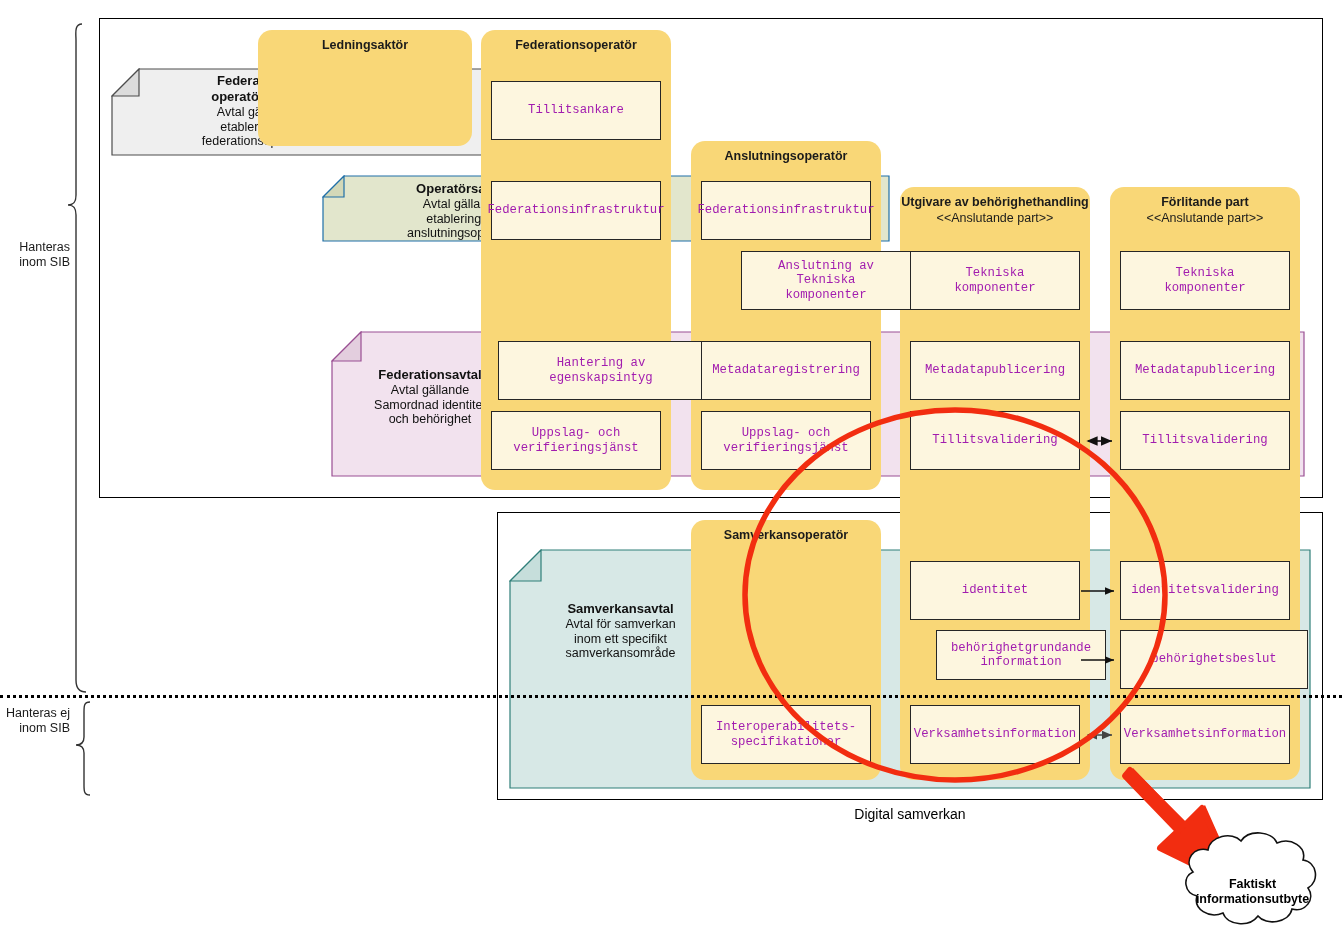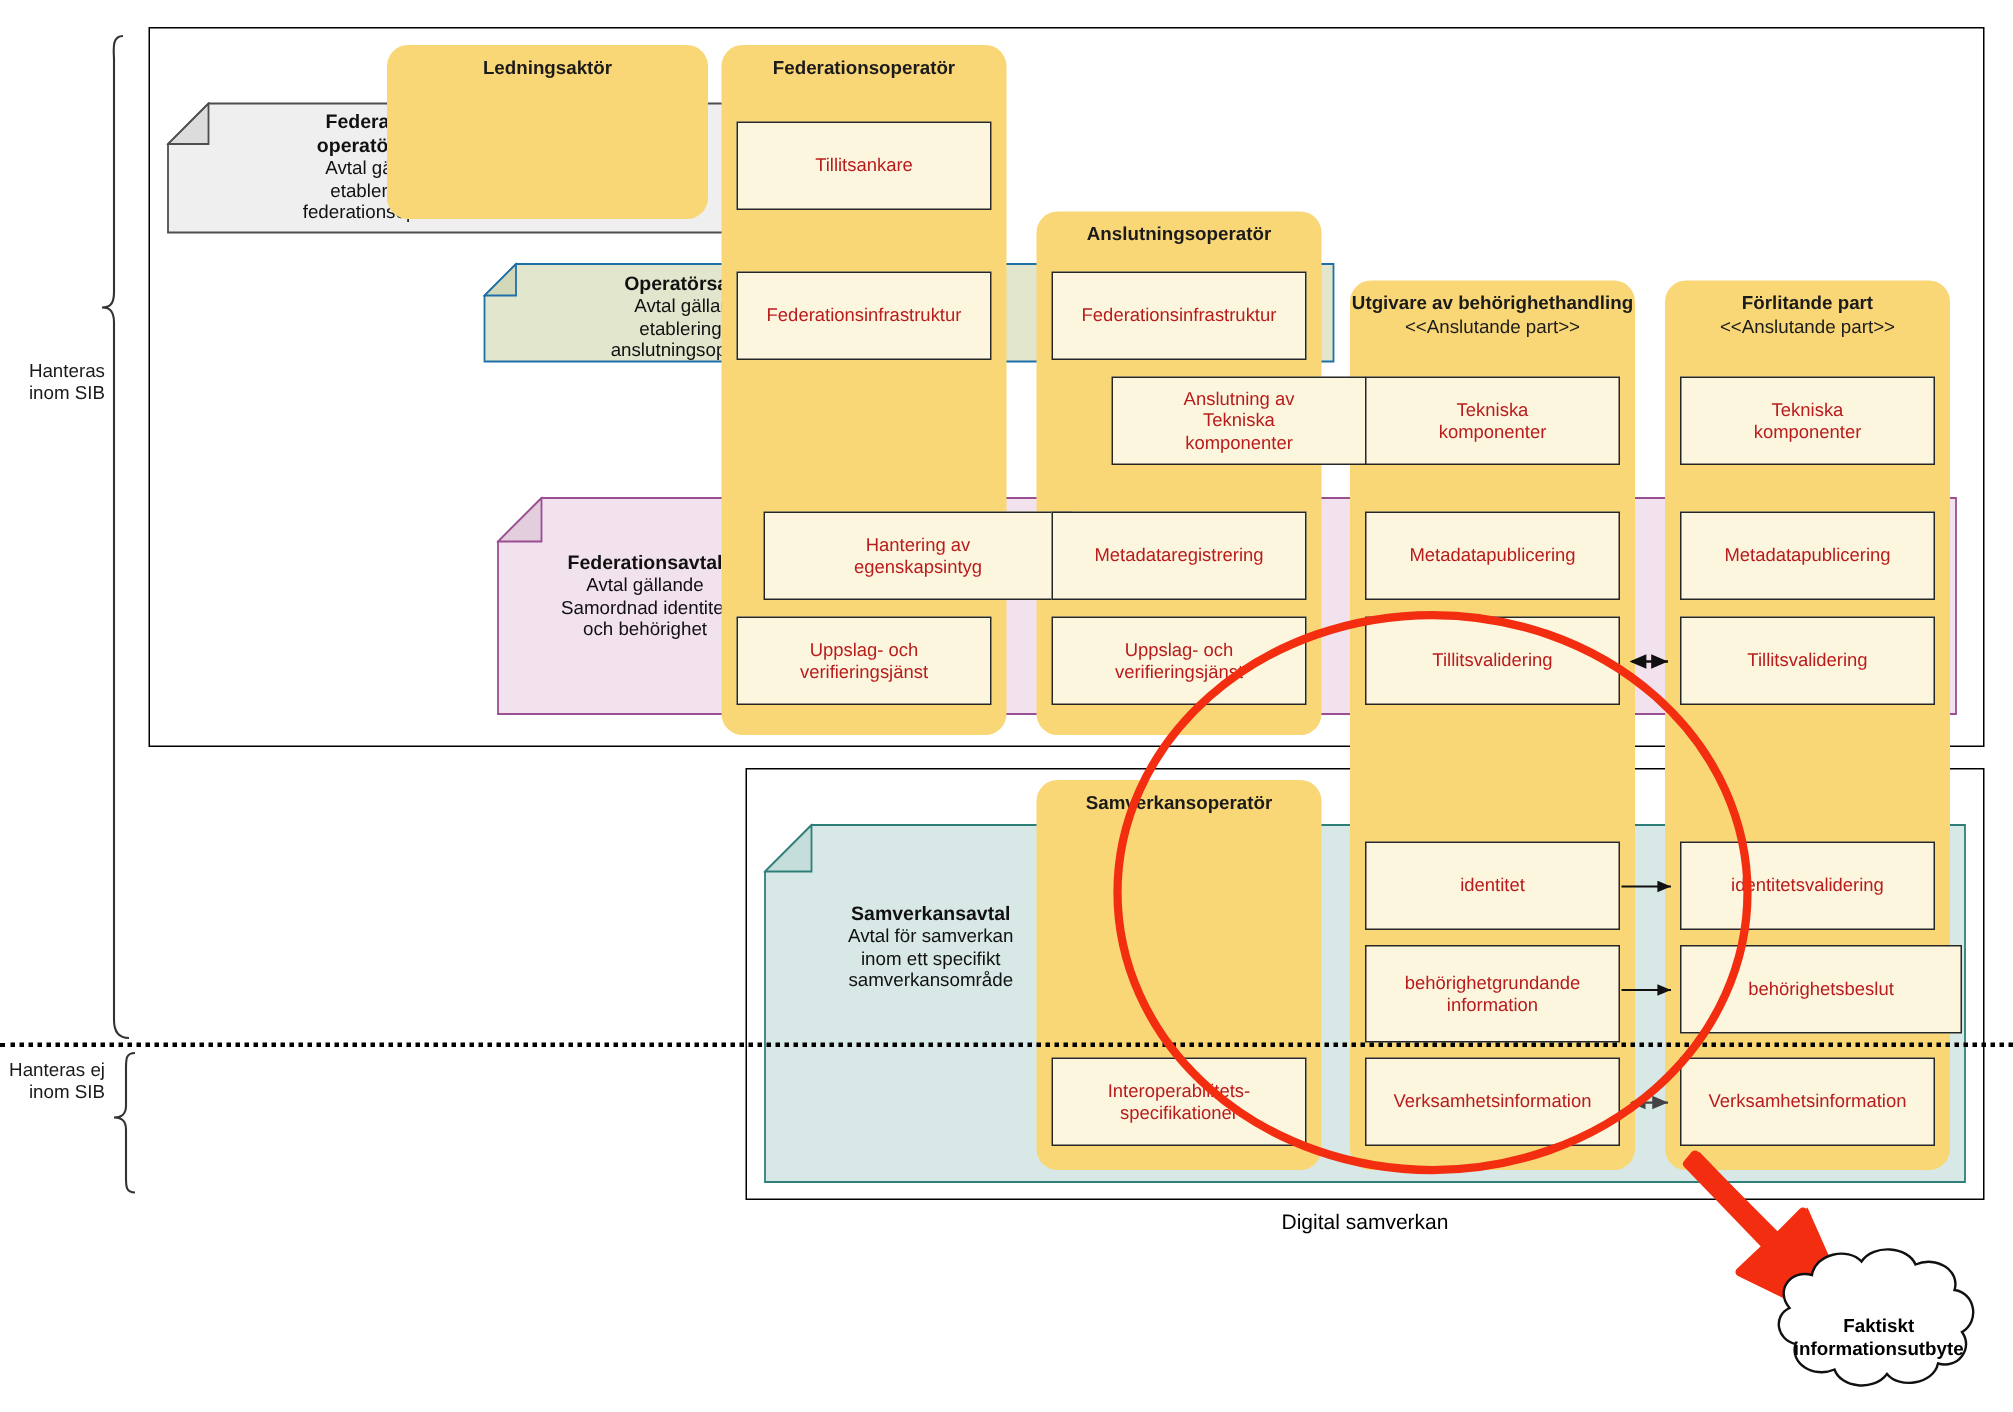--- a/index.html
+++ b/index.html
@@ -40,21 +40,21 @@
     font-size:12.5px;font-weight:bold;color:#1b1b1b;line-height:15px;
   }
   .lane-sub{
     display:block;font-weight:normal;font-size:12.5px;line-height:17px;
   }
 
   
   .cbox{
     position:absolute;background:#fdf6df;border:1.4px solid #262626;box-sizing:border-box;
     display:flex;align-items:center;justify-content:center;text-align:center;
-    font-size:12.3px;line-height:14.5px;color:#b91c1c;padding:2px 4px;
+    font-size:12.3px;line-height:14.5px;color:#a21caf;padding:2px 4px;font-family:Liberation Mono, monospace;
   }
 
   
   .dotted{
     position:absolute;left:0;width:1342px;height:0;
     border-top:3px dotted #000;
   }
 
   
   .ov{position:absolute;left:0;top:0;width:1342px;height:941px;pointer-events:none;}
@@ -172,21 +172,21 @@
     <div class="lane-hdr">Samverkansoperatör</div>
   </div>
 
   <div id="boxes-layer">
       <div class="cbox" style="left: 491px; top: 81px; width: 170px; height: 59px;">
         <span><span>Tillitsankare</span></span>
       </div>
       <div class="cbox" style="left: 491px; top: 181px; width: 170px; height: 59px;">
         <span><span>Federationsinfrastruktur</span></span>
       </div>
-      <div class="cbox" style="left: 509px; top: 341px; width: 206px; height: 59px;">
+      <div class="cbox" style="left: 498px; top: 341px; width: 206px; height: 59px;">
         <span><span>Hantering av</span><br><span>egenskapsintyg</span></span>
       </div>
       <div class="cbox" style="left: 491px; top: 411px; width: 170px; height: 59px;">
         <span><span>Uppslag- och</span><br><span>verifieringsjänst</span></span>
       </div>
       <div class="cbox" style="left: 701px; top: 181px; width: 170px; height: 59px;">
         <span><span>Federationsinfrastruktur</span></span>
       </div>
       <div class="cbox" style="left: 701px; top: 251px; width: 170px; height: 59px; margin-left: 40px;">
         <span><span>Anslutning av</span><br><span>Tekniska</span><br><span>komponenter</span></span>
@@ -202,21 +202,21 @@
       </div>
       <div class="cbox" style="left: 910px; top: 341px; width: 170px; height: 59px;">
         <span><span>Metadatapublicering</span></span>
       </div>
       <div class="cbox" style="left: 910px; top: 411px; width: 170px; height: 59px;">
         <span><span>Tillitsvalidering</span></span>
       </div>
       <div class="cbox" style="left: 910px; top: 561px; width: 170px; height: 59px;">
         <span><span>identitet</span></span>
       </div>
-      <div class="cbox" style="left: 910px; top: 630px; width: 170px; height: 65px;">
+      <div class="cbox" style="left: 936px; top: 630px; width: 170px; height: 50px;">
         <span><span>behörighetgrundande</span><br><span>information</span></span>
       </div>
       <div class="cbox" style="left: 910px; top: 705px; width: 170px; height: 59px;">
         <span><span>Verksamhetsinformation</span></span>
       </div>
       <div class="cbox" style="left: 1120px; top: 251px; width: 170px; height: 59px;">
         <span><span>Tekniska</span><br><span>komponenter</span></span>
       </div>
       <div class="cbox" style="left: 1120px; top: 341px; width: 170px; height: 59px;">
         <span><span>Metadatapublicering</span></span>

